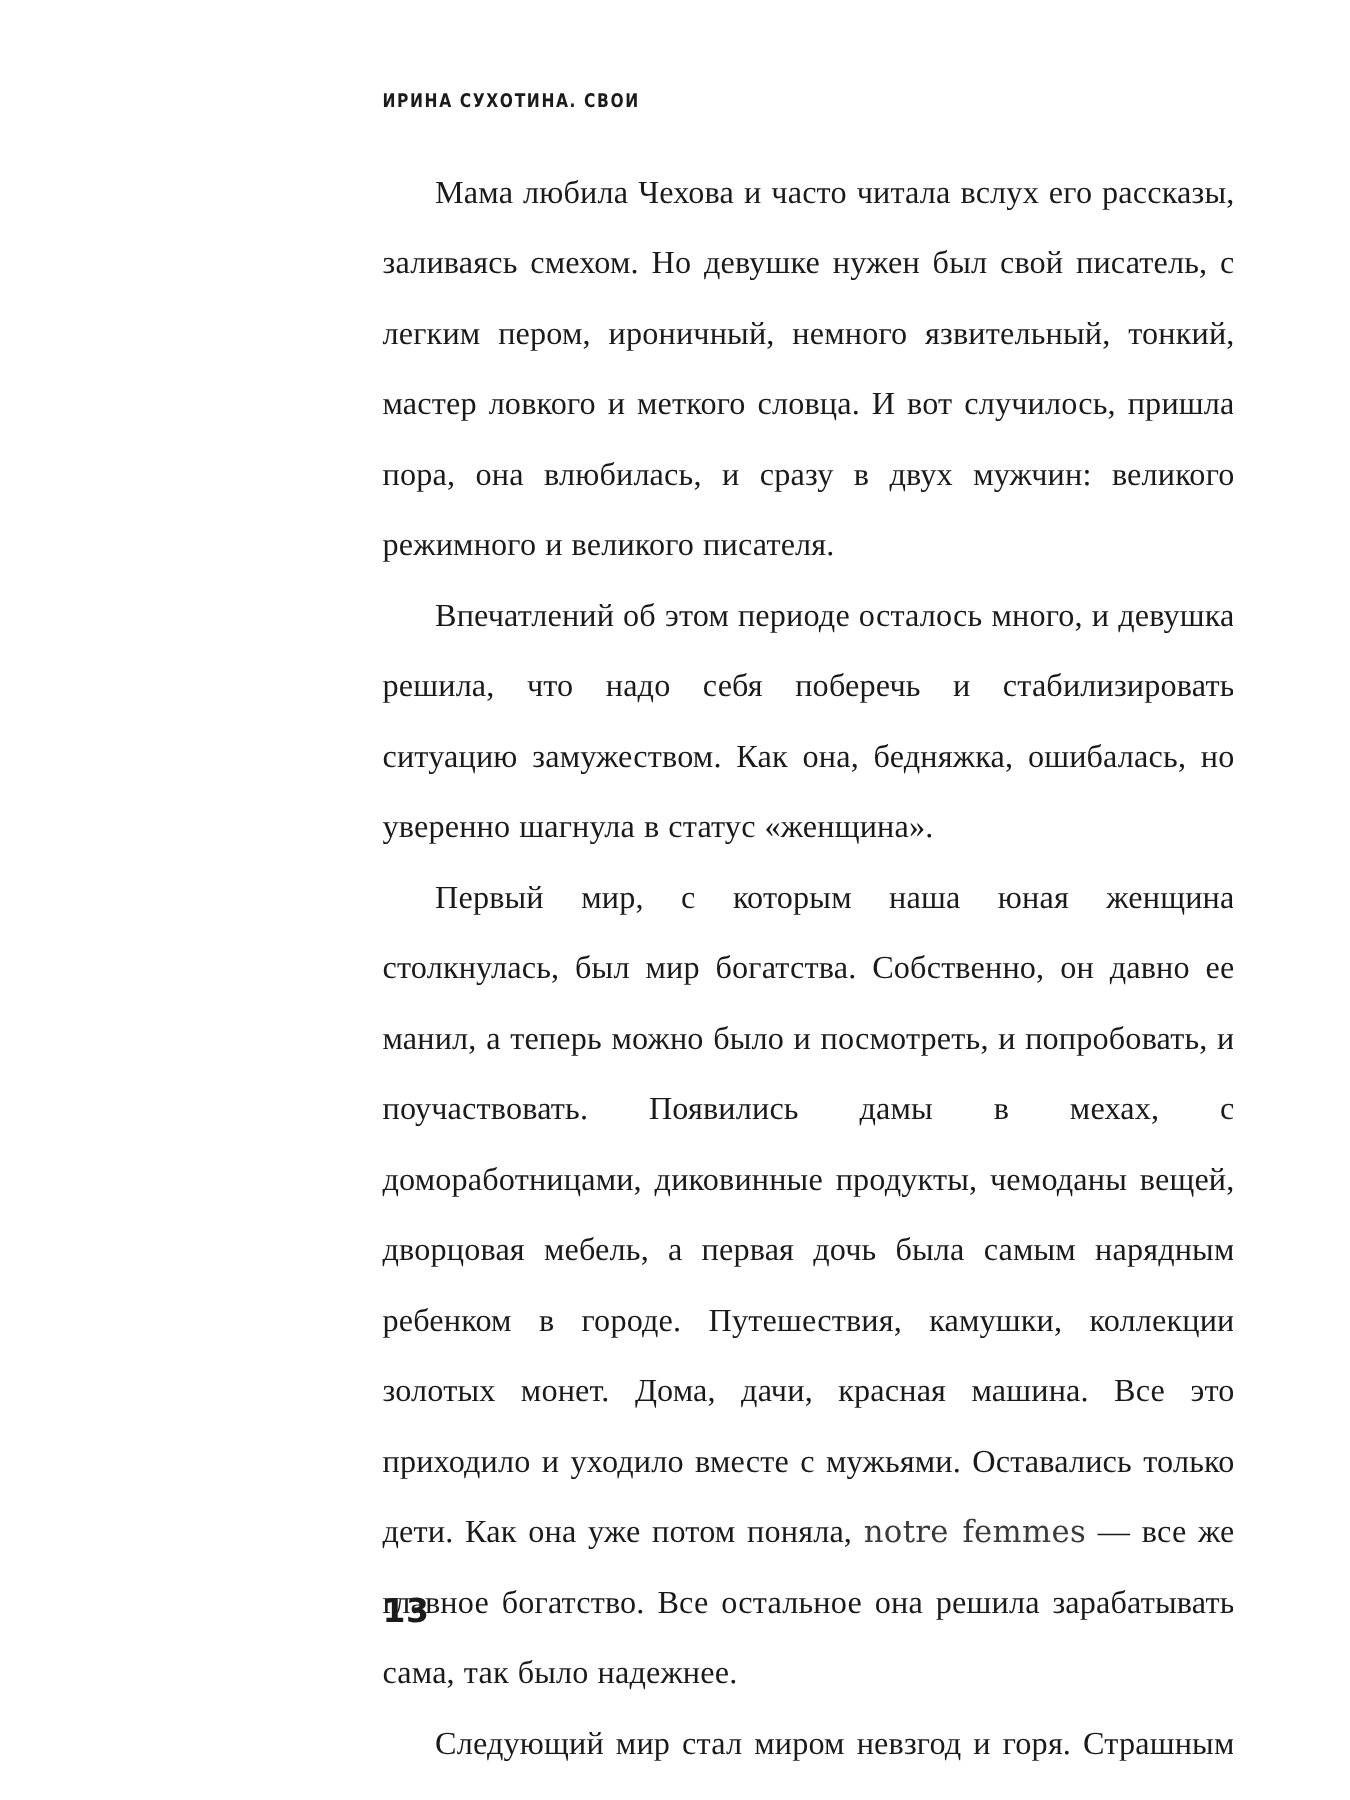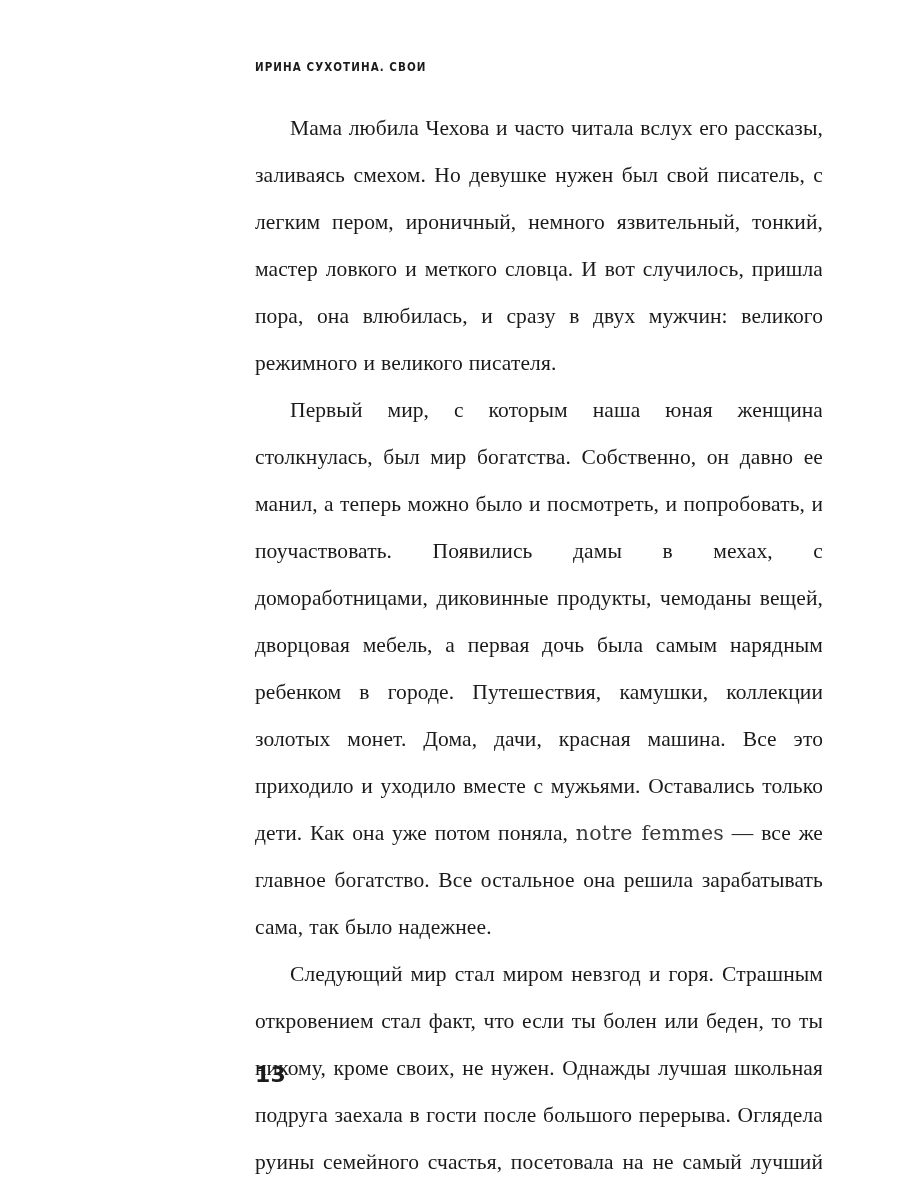--- a/index.html
+++ b/index.html
@@ -88,20 +88,21 @@
 <body>
 
 <div class="page">
 
   <div class="running-head">ИРИНА СУХОТИНА. СВОИ</div>
 
   <div class="text-block">
 
     <p class="para">Мама любила Чехова и часто читала вслух его рассказы, заливаясь смехом. Но девушке нужен был свой писатель, с легким пером, ироничный, немного язвительный, тонкий, мастер ловкого и меткого словца. И вот случилось, пришла пора, она влюбилась, и сразу в двух мужчин: великого режимного и великого писателя.</p>
 
+    <p class="para">Впечатлений об этом периоде осталось много, и девушка решила, что надо себя поберечь и стабилизировать ситуацию замужеством. Как она, бедняжка, ошибалась, но уверенно шагнула в статус «женщина».</p>
 
     <p class="para"><span>Первый мир, с которым наша юная женщина столкнулась, был мир богатства. Собственно, он давно ее манил, а теперь можно было и посмотреть, и попробовать, и поучаствовать. Появились дамы в мехах, с доморaботницами, диковинные продукты, чемоданы вещей, дворцовая мебель, а первая дочь была самым нарядным ребенком в городе. Путешествия, камушки, коллекции золотых монет. Дома, дачи, красная машина. Все это приходило и уходило вместе с мужьями. Оставались только дети. Как она уже потом поняла, </span><span class="foreign">notre femmes</span><span> — все же главное богатство. Все остальное она решила зарабатывать сама, так было надежнее.</span></p>
 
     <p class="para">Следующий мир стал миром невзгод и горя. Страшным откровением стал факт, что если ты болен или беден, то ты никому, кроме своих, не нужен. Однажды лучшая школьная подруга заехала в гости после большого перерыва. Оглядела руины семейного счастья, посетовала на не самый лучший период. И предложила не скулить, а взять детей и поехать на майские вместе с ней в Ниццу. Ну не сидеть же в праздники в Москве. Успела уточнить, что их новый щенок любит только йогурты с киви. Наша героиня открыла холодильник, прошлась по пустым полкам и предложила подруге небольшую пешую прогулку.</p>
 
   </div>
 
   <div class="folio">13</div>
 
 </div>

